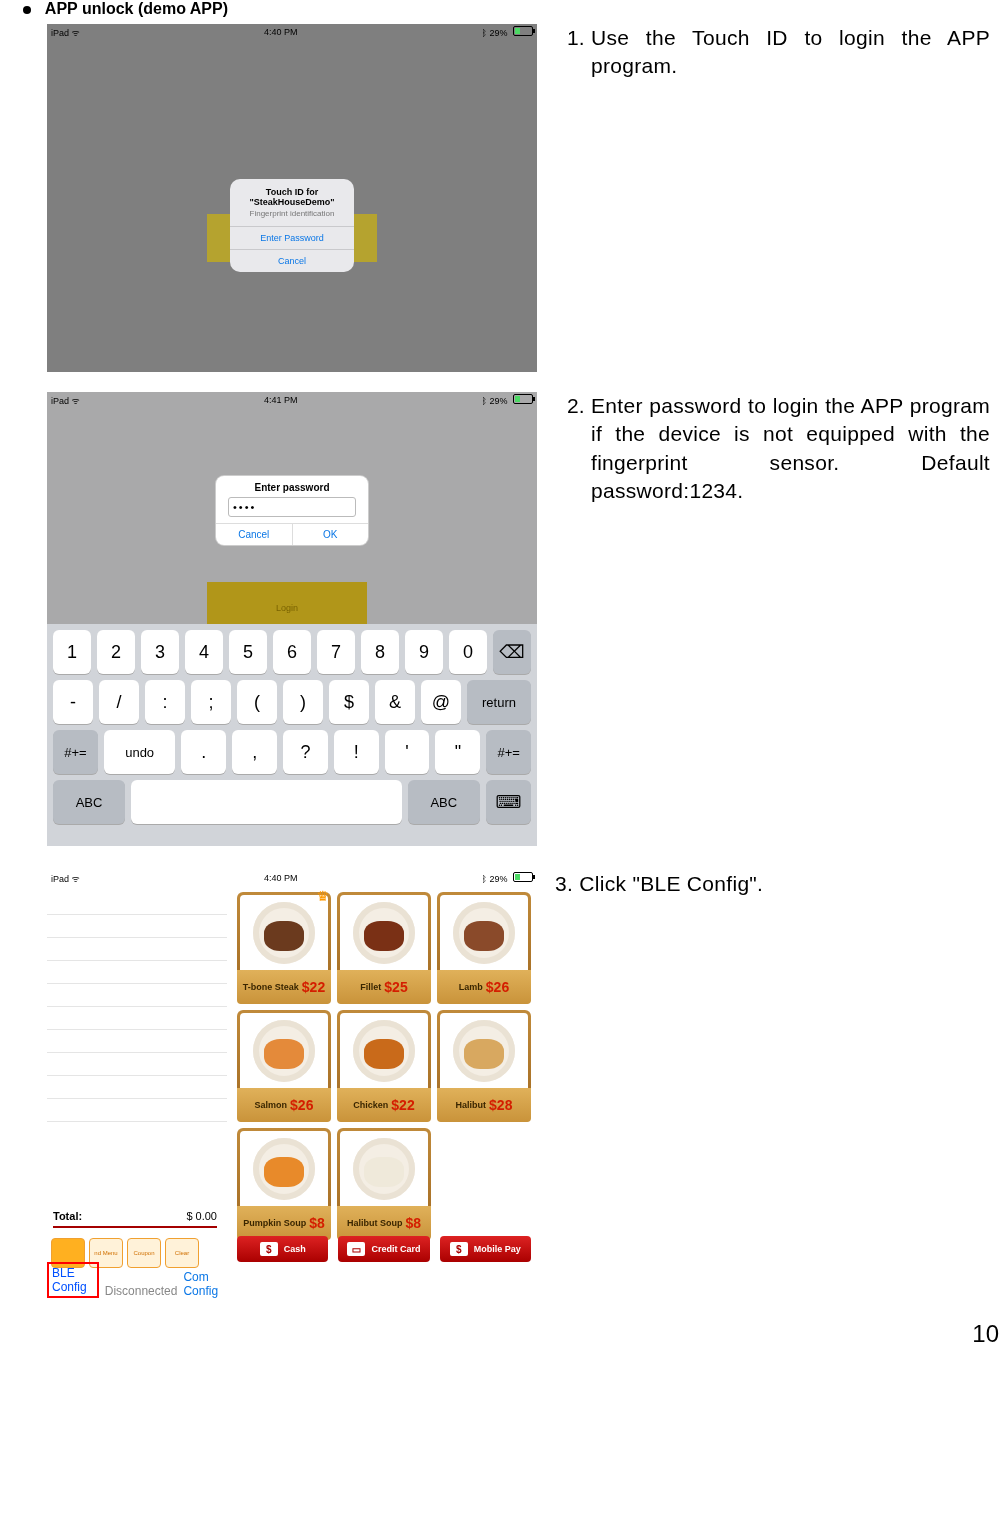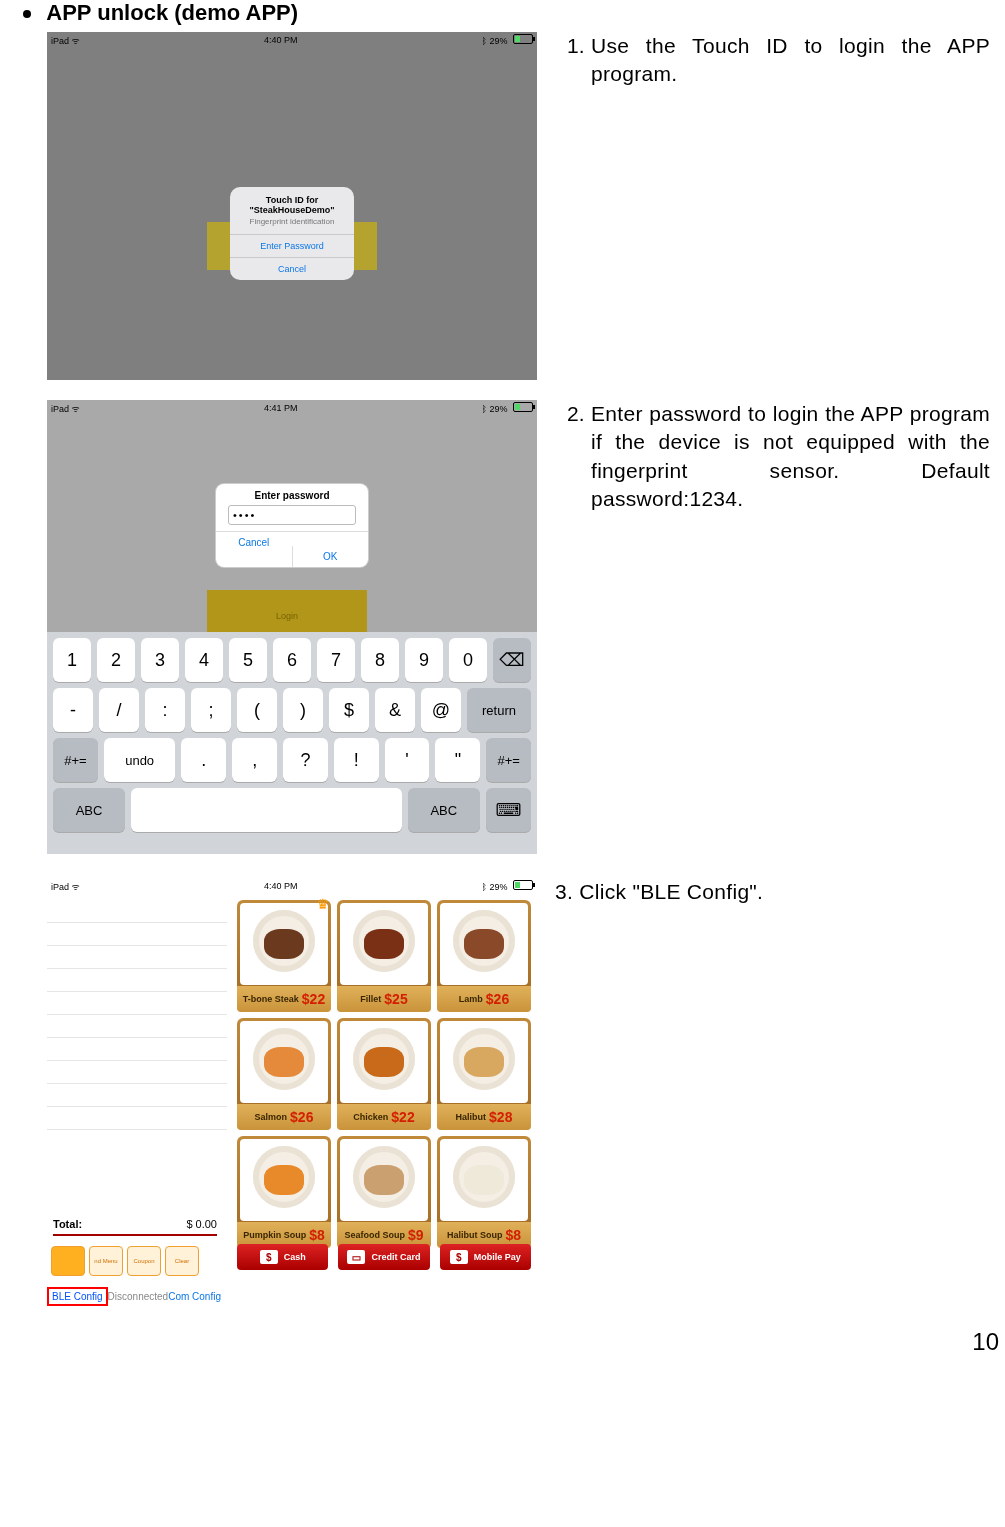--- a/index.html
+++ b/index.html
@@ -9,21 +9,21 @@
     width: 1005px;
     background: #fff;
     color: #000;
   }
   .page {
     position: relative;
     padding: 0 15px 40px 15px;
     box-sizing: border-box;
   }
   .heading {
-    font-size: 22px;
+    font-size: 16px;
     font-weight: bold;
     padding-left: 8px;
   }
   .bullet {
     display: inline-block;
     width: 8px; height: 8px;
     background: #000;
     border-radius: 50%;
     vertical-align: middle;
     margin-right: 10px;
@@ -103,21 +103,21 @@
   .shot2 .upper{position:absolute;inset:0 0 auto 0; height:232px; background:#a9a9aa;}
   .shot2 .pwdbox{
     position:absolute; left:50%; top:84px; transform:translateX(-50%);
     width:152px; background:#fff; border-radius:8px;
     text-align:center; font-size:10px; box-shadow:0 0 0 1px #ccc;
   }
   .shot2 .pwdbox .pt{font-weight:bold; padding:6px 0 4px 0;}
   .shot2 .pwdbox .pi{margin:0 12px 6px 12px;height:18px;border:1px solid #bbb;border-radius:3px;text-align:left;padding-left:4px;font-size:11px;letter-spacing:2px;line-height:18px;}
   .shot2 .pwdbox .pbtns{display:flex;border-top:1px solid #ddd;}
   .shot2 .pwdbox .pbtns div{flex:1;color:#0b77e6;padding:5px 0;font-size:10px;}
-  .shot2 .pwdbox .pbtns div+div{border-left:1px solid #ddd;margin-top:14px;}
+  .shot2 .pwdbox .pbtns div+div{border-left:1px solid #ddd;}
   .shot2 .loginbar{
     position:absolute; left:160px; right:170px; top:190px; height:51px;
     background:#b19619; color:#7a6300; font-size:9px;
     display:flex;align-items:center;justify-content:center;
   }
   .kbd{position:absolute;left:0;right:0;bottom:0;height:222px;background:#d1d4d9;padding:6px;box-sizing:border-box;}
   .krow{display:flex;gap:6px;margin-bottom:6px;}
   .key{flex:1;height:44px;background:#fff;border-radius:6px;display:flex;align-items:center;justify-content:center;font-size:18px;box-shadow:0 1px 0 #aaa;}
   .key.dark{background:#b7bcc3;}
   .key.wide{flex:1.6;text-align:right;}
@@ -127,31 +127,31 @@
   
   .shot3{height:442px;background:#fff;}
   .shot3 .statusbar{color:#000;}
   .s3-left{position:absolute;left:0;top:22px;width:180px;bottom:0;}
   .s3-rule{height:22px;border-bottom:1px solid #e5e5e5;}
   .s3-total{position:absolute;left:6px;bottom:84px;right:10px;font-size:11px;font-weight:bold;border-bottom:2px solid #a40000;padding-bottom:4px;display:flex;justify-content:space-between;}
   .s3-total .amt{font-weight:normal;}
   .s3-btns{position:absolute;left:4px;bottom:44px;display:flex;gap:4px;}
   .s3-btns .ob{width:32px;height:28px;border:1px solid #f0a030;border-radius:4px;background:#fff2d9;font-size:6px;color:#d07000;display:flex;flex-direction:column;align-items:center;justify-content:center;gap:1px;}
   .s3-btns .ob.first{background:#ffb020;}
-  .s3-cfg{position:absolute;left:0;bottom:14px;font-size:10px;display:flex;gap:0;align-items:center;}
+  .s3-cfg{position:absolute;left:0;bottom:14px;font-size:12px;display:flex;gap:6px;align-items:flex-end;}
   .s3-cfg .ble{color:#0050ff;border:2px solid #ff0000;padding:2px 3px;}
   .s3-cfg .disc{color:#888;}
   .s3-cfg .com{color:#0b77e6;}
 
   .s3-grid{position:absolute;left:190px;top:22px;right:6px;display:grid;grid-template-columns:repeat(3,1fr);gap:6px;}
   .food{position:relative;height:112px;border-radius:6px;background:linear-gradient(#c08a3a,#a06820);padding:3px;box-sizing:border-box;}
   .food .inner{background:#fff;border-radius:4px;height:82px;position:relative;overflow:hidden;}
   .plate{position:absolute;left:50%;top:50%;transform:translate(-50%,-55%);width:62px;height:62px;border-radius:50%;background:#f4eee4;box-shadow:inset 0 0 0 6px #eae2d4;}
   .meat{position:absolute;left:50%;top:50%;transform:translate(-50%,-50%);border-radius:40%;}
-  .food .lbl{position:absolute;left:0;right:0;bottom:0;height:26px;background:linear-gradient(#e0b15a,#c9933a);border-radius:0 0 4px 4px;display:flex;align-items:center;justify-content:center;font-size:9px;font-weight:bold;color:#3a2600;}
+  .food .lbl{position:absolute;left:0;right:0;bottom:0;height:34px;background:linear-gradient(#e0b15a,#c9933a);border-radius:0 0 4px 4px;display:flex;align-items:center;justify-content:center;font-size:9px;font-weight:bold;color:#3a2600;}
   .food .lbl .pr{color:#d41e00;margin-left:3px;font-size:14px;}
   .crown{position:absolute;top:-4px;right:2px;font-size:14px;color:#ff9900;z-index:2;}
 
   .paybar{position:absolute;left:190px;right:6px;bottom:50px;display:flex;gap:10px;}
   .pay{flex:1;height:26px;border-radius:4px;background:linear-gradient(#d22,#a00);color:#fff;font-size:9px;font-weight:bold;display:flex;align-items:center;justify-content:center;gap:6px;}
   .pay .ic{width:18px;height:14px;background:#fff;color:#a00;border-radius:2px;font-size:10px;display:flex;align-items:center;justify-content:center;}
 </style>
 </head>
 <body>
 
@@ -380,30 +380,20 @@
                 <div class="meat" style="width:40px;height:30px;background:#e88a2a;"></div>
               </div>
               <div class="lbl">
                 <span>Pumpkin Soup </span>
                 <span class="pr">$8</span>
               </div>
             </div>
             <div class="food">
               <div class="inner">
                 <div class="plate"></div>
-                <div class="meat" style="width:40px;height:30px;background:#caa070;"></div>
-              </div>
-              <div class="lbl">
-                <span>Seafood Soup </span>
-                <span class="pr">$9</span>
-              </div>
-            </div>
-            <div class="food">
-              <div class="inner">
-                <div class="plate"></div>
                 <div class="meat" style="width:40px;height:30px;background:#efe9da;"></div>
               </div>
               <div class="lbl">
                 <span>Halibut Soup </span>
                 <span class="pr">$8</span>
               </div>
             </div>
           </div>
         <div class="paybar" id="paybar">
             <div class="pay">

